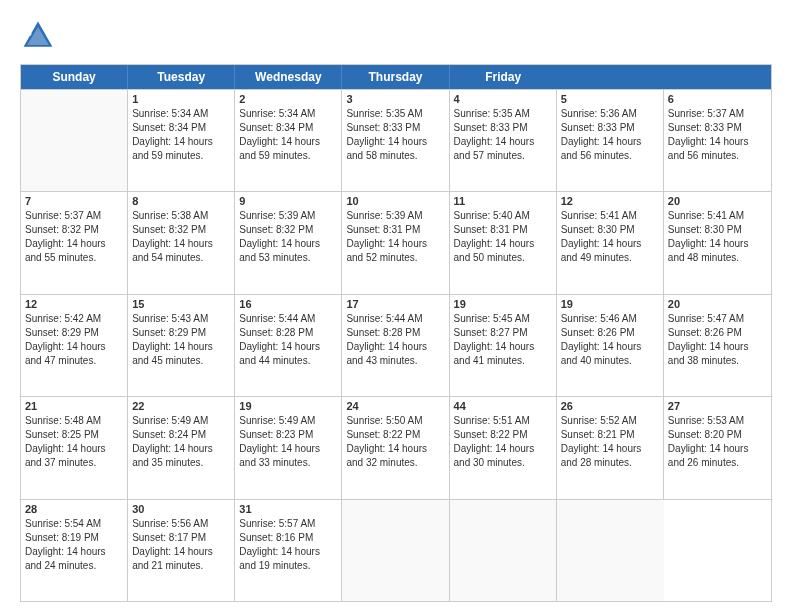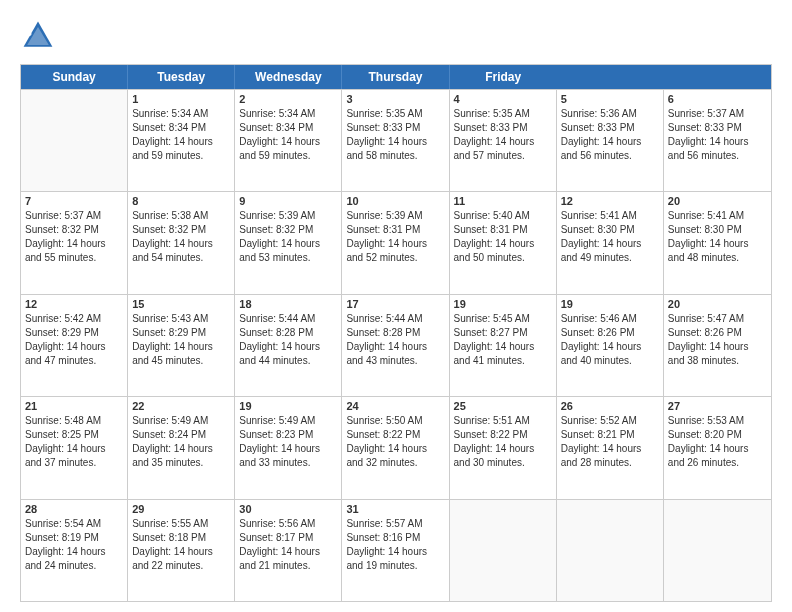--- a/index.html
+++ b/index.html
@@ -198,21 +198,21 @@
         <div class="cal-week">
           <div class="cal-cell">
             <span class="day-num">12</span>
             <div class="cell-info">Sunrise: 5:42 AM<br>Sunset: 8:29 PM<br>Daylight: 14 hours and 47 minutes.</div>
           </div>
           <div class="cal-cell">
             <span class="day-num">15</span>
             <div class="cell-info">Sunrise: 5:43 AM<br>Sunset: 8:29 PM<br>Daylight: 14 hours and 45 minutes.</div>
           </div>
           <div class="cal-cell">
-            <span class="day-num">18</span>
+            <span class="day-num">16</span>
             <div class="cell-info">Sunrise: 5:44 AM<br>Sunset: 8:28 PM<br>Daylight: 14 hours and 44 minutes.</div>
           </div>
           <div class="cal-cell">
             <span class="day-num">17</span>
             <div class="cell-info">Sunrise: 5:44 AM<br>Sunset: 8:28 PM<br>Daylight: 14 hours and 43 minutes.</div>
           </div>
           <div class="cal-cell">
             <span class="day-num">19</span>
             <div class="cell-info">Sunrise: 5:45 AM<br>Sunset: 8:27 PM<br>Daylight: 14 hours and 41 minutes.</div>
           </div>
@@ -236,40 +236,36 @@
           </div>
           <div class="cal-cell">
             <span class="day-num">19</span>
             <div class="cell-info">Sunrise: 5:49 AM<br>Sunset: 8:23 PM<br>Daylight: 14 hours and 33 minutes.</div>
           </div>
           <div class="cal-cell">
             <span class="day-num">24</span>
             <div class="cell-info">Sunrise: 5:50 AM<br>Sunset: 8:22 PM<br>Daylight: 14 hours and 32 minutes.</div>
           </div>
           <div class="cal-cell">
-            <span class="day-num">25</span>
+            <span class="day-num">44</span>
             <div class="cell-info">Sunrise: 5:51 AM<br>Sunset: 8:22 PM<br>Daylight: 14 hours and 30 minutes.</div>
           </div>
           <div class="cal-cell">
             <span class="day-num">26</span>
             <div class="cell-info">Sunrise: 5:52 AM<br>Sunset: 8:21 PM<br>Daylight: 14 hours and 28 minutes.</div>
           </div>
           <div class="cal-cell">
             <span class="day-num">27</span>
             <div class="cell-info">Sunrise: 5:53 AM<br>Sunset: 8:20 PM<br>Daylight: 14 hours and 26 minutes.</div>
           </div>
         </div>
         <div class="cal-week">
           <div class="cal-cell">
             <span class="day-num">28</span>
             <div class="cell-info">Sunrise: 5:54 AM<br>Sunset: 8:19 PM<br>Daylight: 14 hours and 24 minutes.</div>
-          </div>
-          <div class="cal-cell">
-            <span class="day-num">29</span>
-            <div class="cell-info">Sunrise: 5:55 AM<br>Sunset: 8:18 PM<br>Daylight: 14 hours and 22 minutes.</div>
           </div>
           <div class="cal-cell">
             <span class="day-num">30</span>
             <div class="cell-info">Sunrise: 5:56 AM<br>Sunset: 8:17 PM<br>Daylight: 14 hours and 21 minutes.</div>
           </div>
           <div class="cal-cell">
             <span class="day-num">31</span>
             <div class="cell-info">Sunrise: 5:57 AM<br>Sunset: 8:16 PM<br>Daylight: 14 hours and 19 minutes.</div>
           </div>
           <div class="cal-cell empty-cell"></div>

